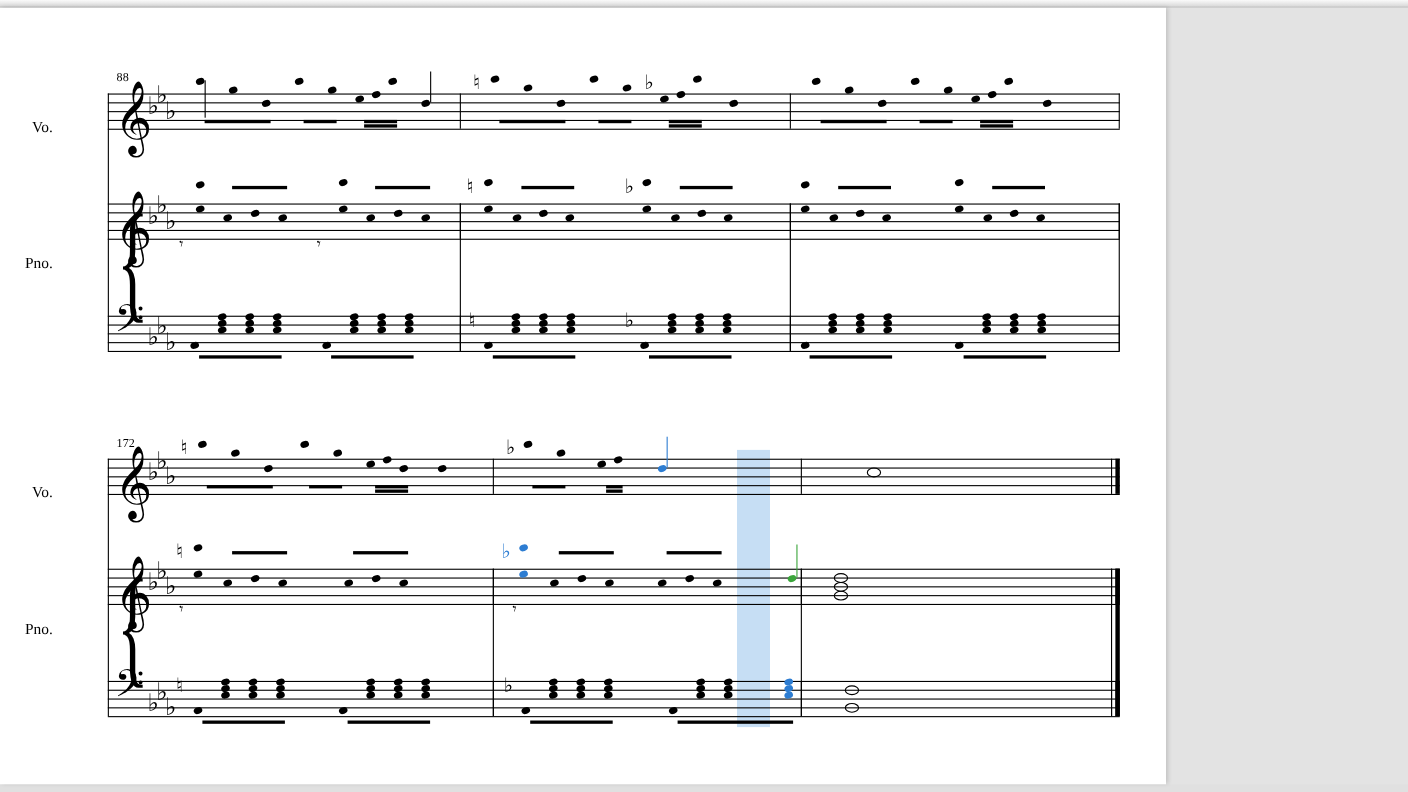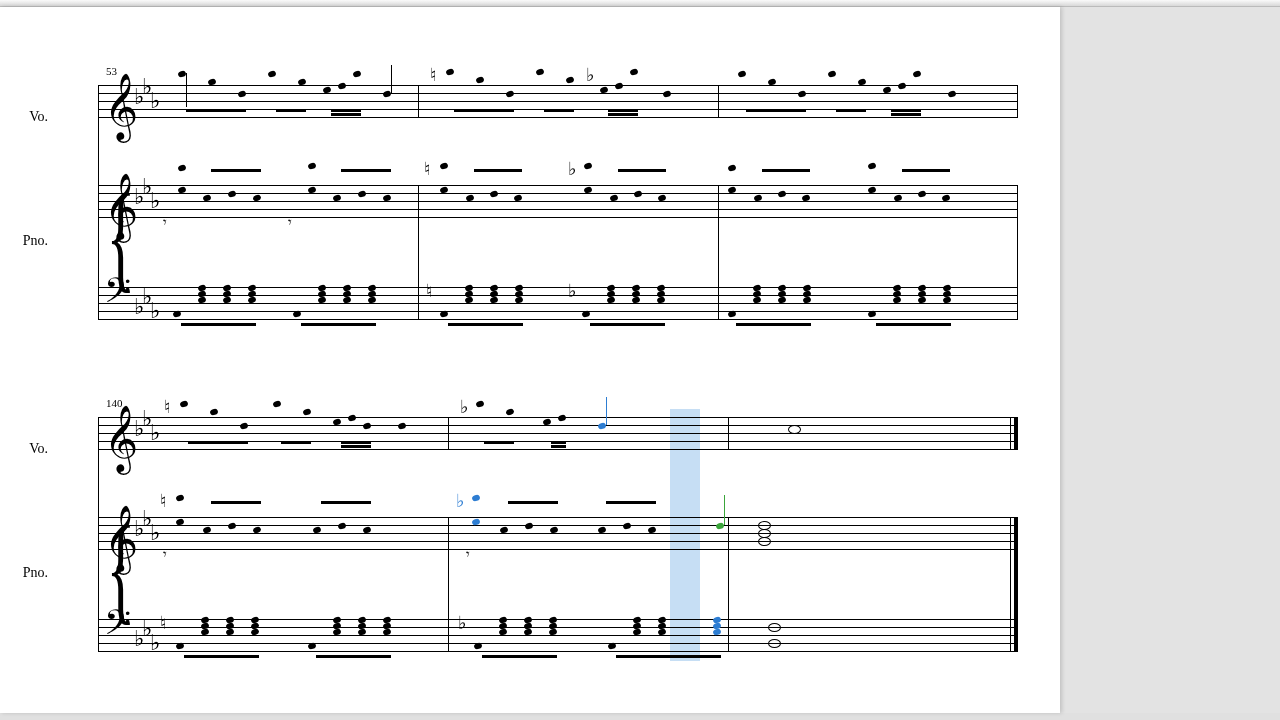--- a/index.html
+++ b/index.html
@@ -46,21 +46,21 @@
 </style>
 </head>
 <body>
 
 <div class="titlebar"></div>
 <div class="sidebar"></div>
 
 <div class="page">
 
   <div class="system sys1" style="width:960px;height:260px;">
-    <div class="mnum">53</div>
+    <div class="mnum">88</div>
 
     <div class="part-label" style="top:44px;">Vo.</div>
     <div class="part-label" style="top:168px;">Pno.</div>
     <div class="brace" style="top:172px;">{</div>
 
     <div class="barline" style="left:40px;top:20px;height:234px;"></div>
 
     <div class="staff" style="top:20px;width:920px;">
       <div class="staff-lines" style="width:920px;">
           <div class="l1"></div>
@@ -284,21 +284,21 @@
         <div class="beam" style="left:708px;top:36px;width:75px;"></div>
       </div>
     </div>
 
     <div class="barline" style="left:360px;top:120px;height:134px;"></div>
     <div class="barline" style="left:660px;top:120px;height:134px;"></div>
     <div class="barline" style="left:959px;top:120px;height:134px;"></div>
   </div>
 
   <div class="system sys2" style="width:960px;height:260px;">
-    <div class="mnum">140</div>
+    <div class="mnum">172</div>
 
     <div class="part-label" style="top:44px;">Vo.</div>
     <div class="part-label" style="top:168px;">Pno.</div>
     <div class="brace" style="top:172px;">{</div>
 
     <div class="cursor" style="left:612px;top:12px;width:30px;height:252px;"></div>
 
     <div class="barline" style="left:40px;top:20px;height:234px;"></div>
 
     <div class="staff" style="top:20px;width:920px;">

